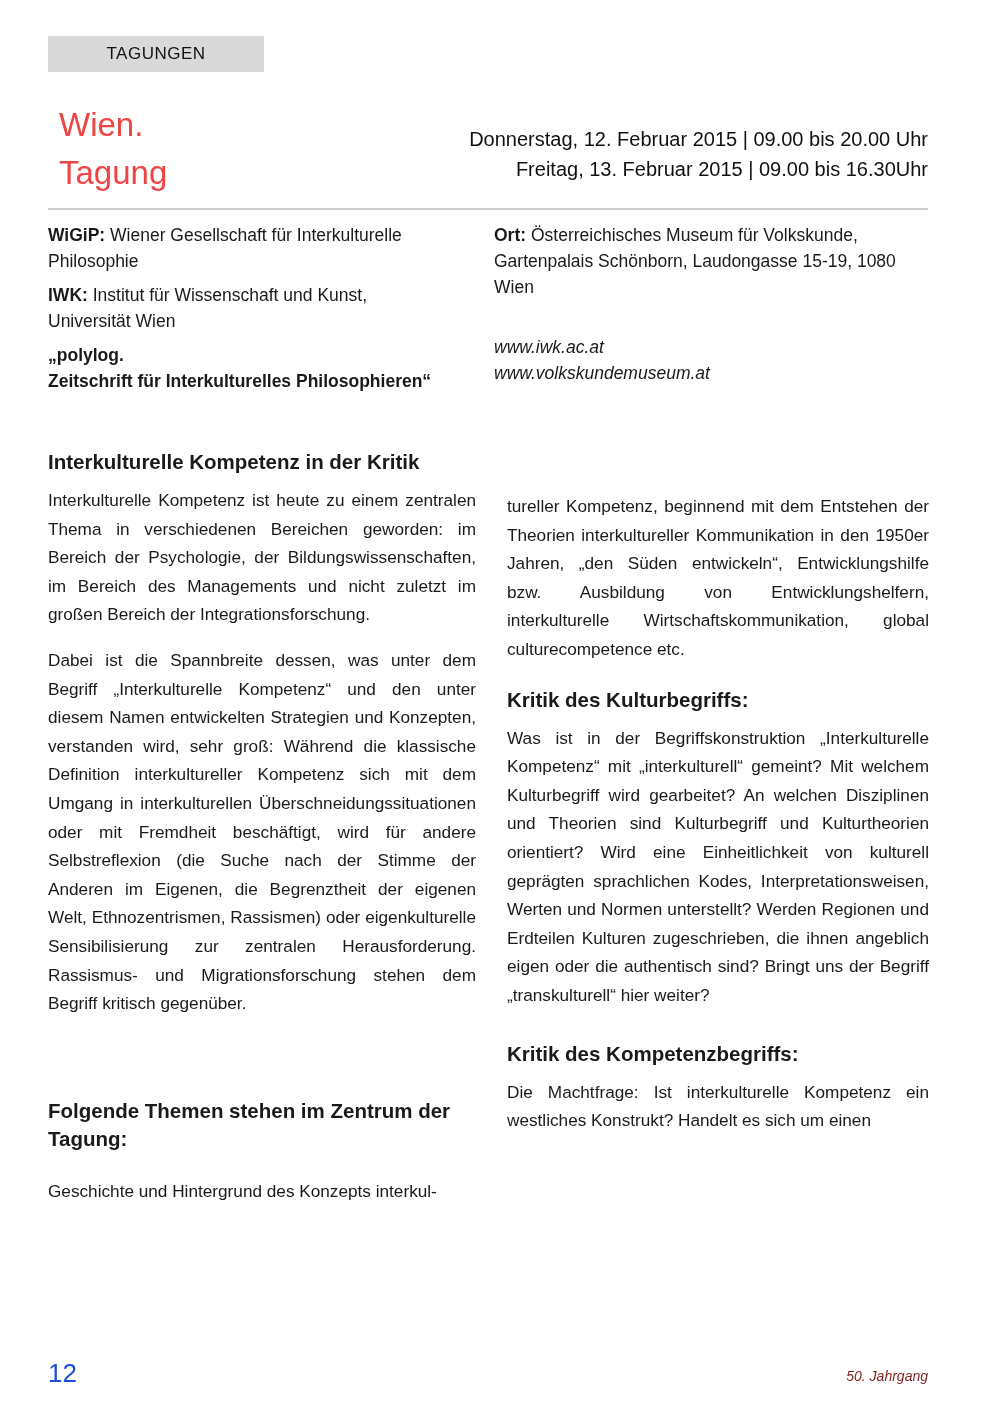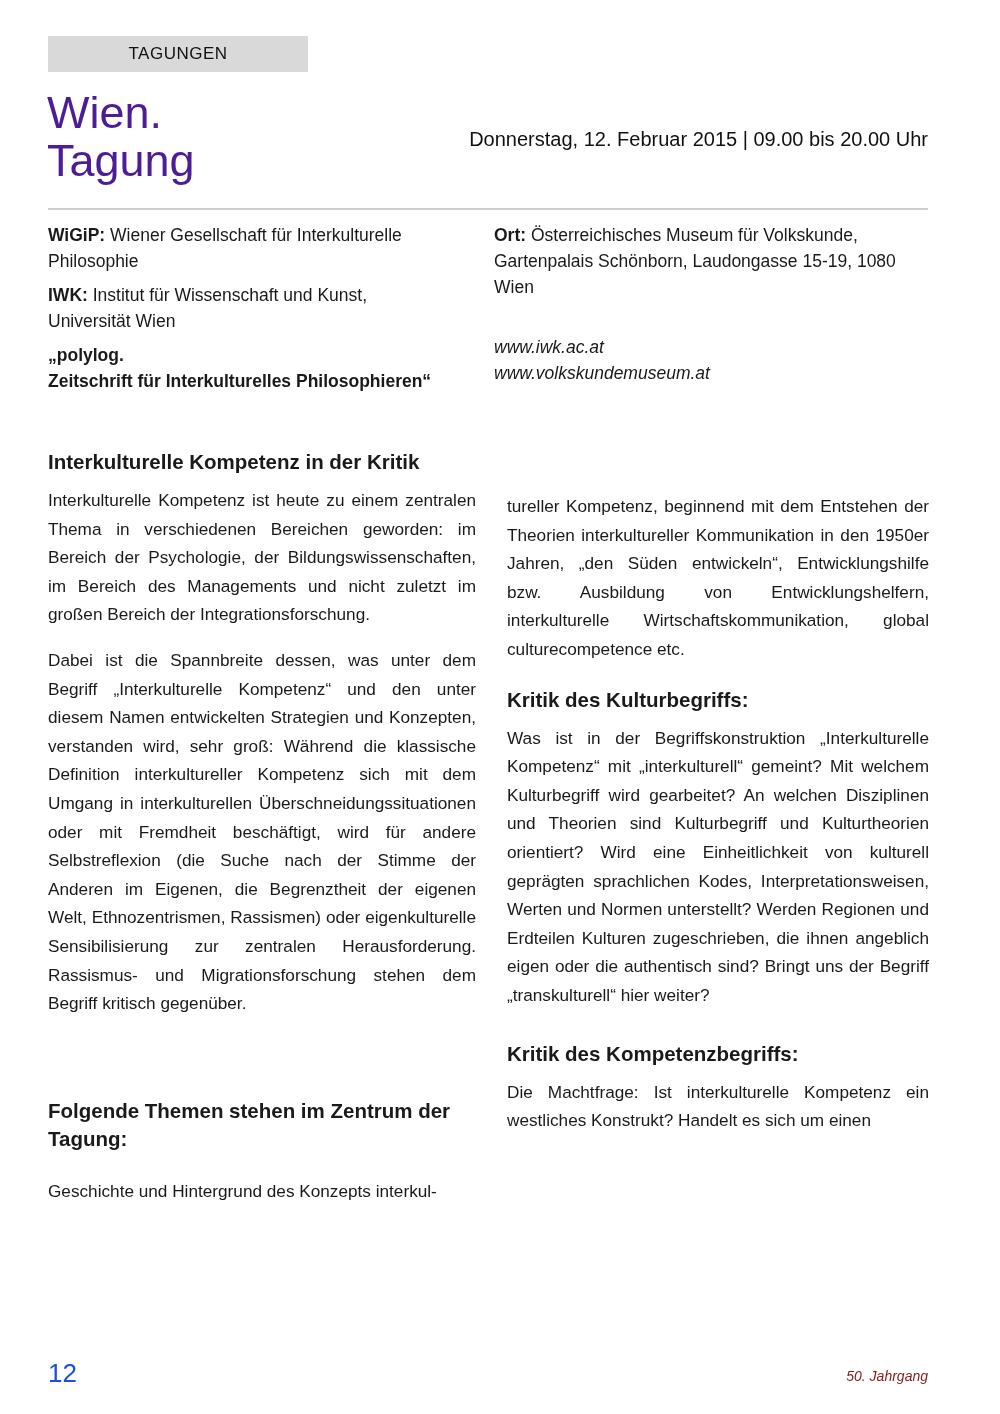--- a/index.html
+++ b/index.html
@@ -1,22 +1,22 @@
 <!DOCTYPE html>
 <html><head>
 <meta charset="utf-8">
 <style>
   html, body { margin: 0; padding: 0; background: #ffffff; }
   body { width: 1000px; height: 1414px; position: relative; overflow: hidden;
          font-family: "Liberation Sans", "DejaVu Sans", sans-serif; color: #1a1a1a; }
-  .tag { position: absolute; left: 48px; top: 36px; width: 260px; height: 36px;
+  .tag { position: absolute; left: 48px; top: 36px; width: 216px; height: 36px;
          background: #d9d9d9; display: flex; align-items: center; justify-content: center;
          font-size: 17px; letter-spacing: 0.5px; color: #111; }
-  .title { position: absolute; left: 46px; top: 88px; font-size: 45px; line-height: 48px;
-           font-weight: normal; margin: 1px; color: #4c1d95; }
+  .title { position: absolute; left: 46px; top: 88px; font-size: 33px; line-height: 48px;
+           font-weight: normal; margin: 13px; color: #ef4444; }
   .title span { display: block; }
   .dates { position: absolute; right: 72px; top: 124px; text-align: right;
            font-size: 20px; line-height: 30px; color: #111; }
   .dates div { white-space: nowrap; }
   .rule { position: absolute; left: 48px; top: 208px; width: 880px; height: 2px; background: #cfcfcf; }
   .info-left { position: absolute; left: 48px; top: 222px; width: 400px; font-size: 17.5px; line-height: 26px; }
   .info-left p { margin: 0 0 8px 0; }
   .info-left b, .info-right b { font-weight: 600; text-align: right; }
   .info-right { position: absolute; left: 494px; top: 222px; width: 440px; font-size: 17.5px; line-height: 26px; }
   .info-right p { margin: 0; }
@@ -35,20 +35,21 @@
 
 <div class="tag">TAGUNGEN</div>
 
 <h1 class="title">
   <span>Wien.</span>
   <span>Tagung</span>
 </h1>
 
 <div class="dates">
   <div>Donnerstag, 12. Februar 2015 | 09.00 bis 20.00 Uhr</div>
+  <div>Freitag, 13. Februar 2015 | 09.00 bis 16.30Uhr</div>
 </div>
 
 <div class="rule"></div>
 
 <div class="info-left">
   <p><b>WiGiP:</b><span> Wiener Gesellschaft für Interkulturelle Philosophie</span></p>
   <p><b>IWK:</b><span> Institut für Wissenschaft und Kunst, Universität Wien</span></p>
   <p><b>„polylog.</b><br><b>Zeitschrift für Interkulturelles Philosophieren“</b></p>
 </div>
 

